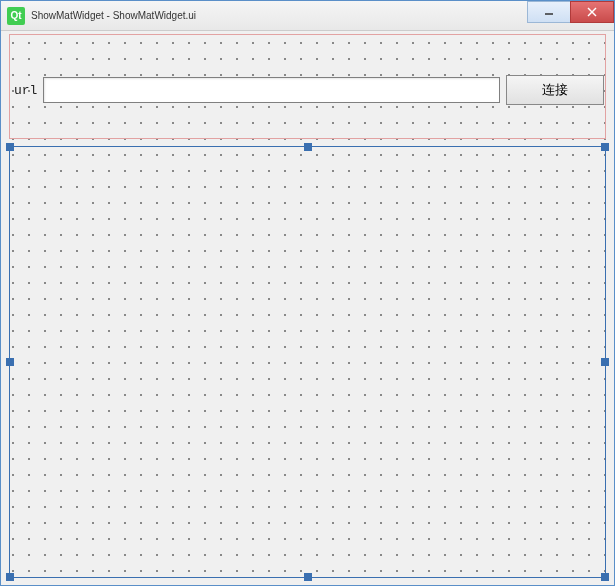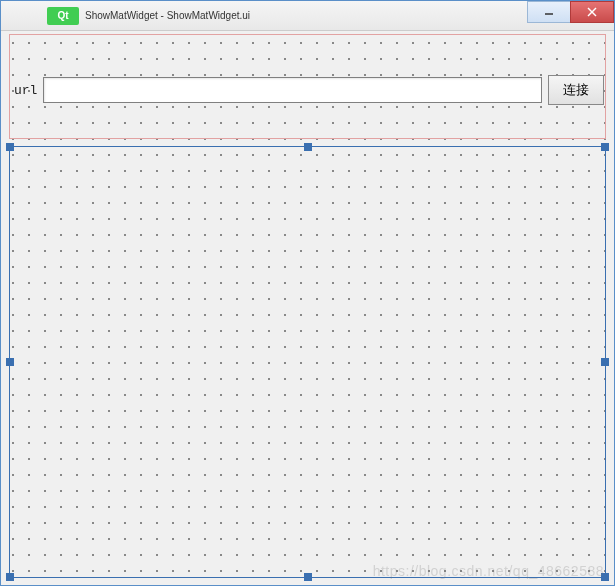--- a/index.html
+++ b/index.html
@@ -18,32 +18,31 @@
     .titlebar {
       height: 30px;
       background: linear-gradient(to bottom, #f5f5f5, #e8e8e8);
       border-bottom: 1px solid #ccc;
       display: flex;
       align-items: center;
       padding-left: 6px;
       position: relative;
     }
     .qt-icon {
-      width: 32px;
+      width: 18px;
       height: 18px;
       background: #41cd52;
       border-radius: 2px;
       display: flex;
       align-items: center;
       justify-content: center;
       color: #fff;
       font-size: 10px;
       font-weight: bold;
       margin-right: 6px;
-      margin-left: 40px;
     }
     .title-text {
       font-size: 10px;
       color: #333;
     }
     .window-controls {
       position: absolute;
       right: 0;
       top: 0;
       display: flex;
@@ -129,21 +128,21 @@
     .url-input {
       flex: 1;
       height: 26px;
       border: 1px solid #808080;
       background: #fff;
       padding: 2px 4px;
       font-size: 13px;
       box-shadow: inset 1px 1px 2px rgba(0,0,0,0.1);
     }
     .connect-btn {
-      width: 56px;
+      width: 98px;
       height: 30px;
       background: linear-gradient(to bottom, #f5f5f5, #e1e1e1);
       border: 1px solid #888;
       font-size: 13px;
       cursor: pointer;
       font-family: "Microsoft YaHei", sans-serif;
     }
     .watermark {
       position: absolute;
       right: 10px;
@@ -191,15 +190,14 @@
       <div class="handle filled h-tl"></div>
       <div class="handle filled h-tm"></div>
       <div class="handle filled h-tr"></div>
       <div class="handle filled h-ml"></div>
       <div class="handle filled h-mr"></div>
       <div class="handle filled h-bl"></div>
       <div class="handle filled h-bm"></div>
       <div class="handle filled h-br"></div>
     </div>
 
-    <div class="watermark">https://blog.csdn.net/qq_48662588</div>
   </div>
 </div>
 
 </body></html>

